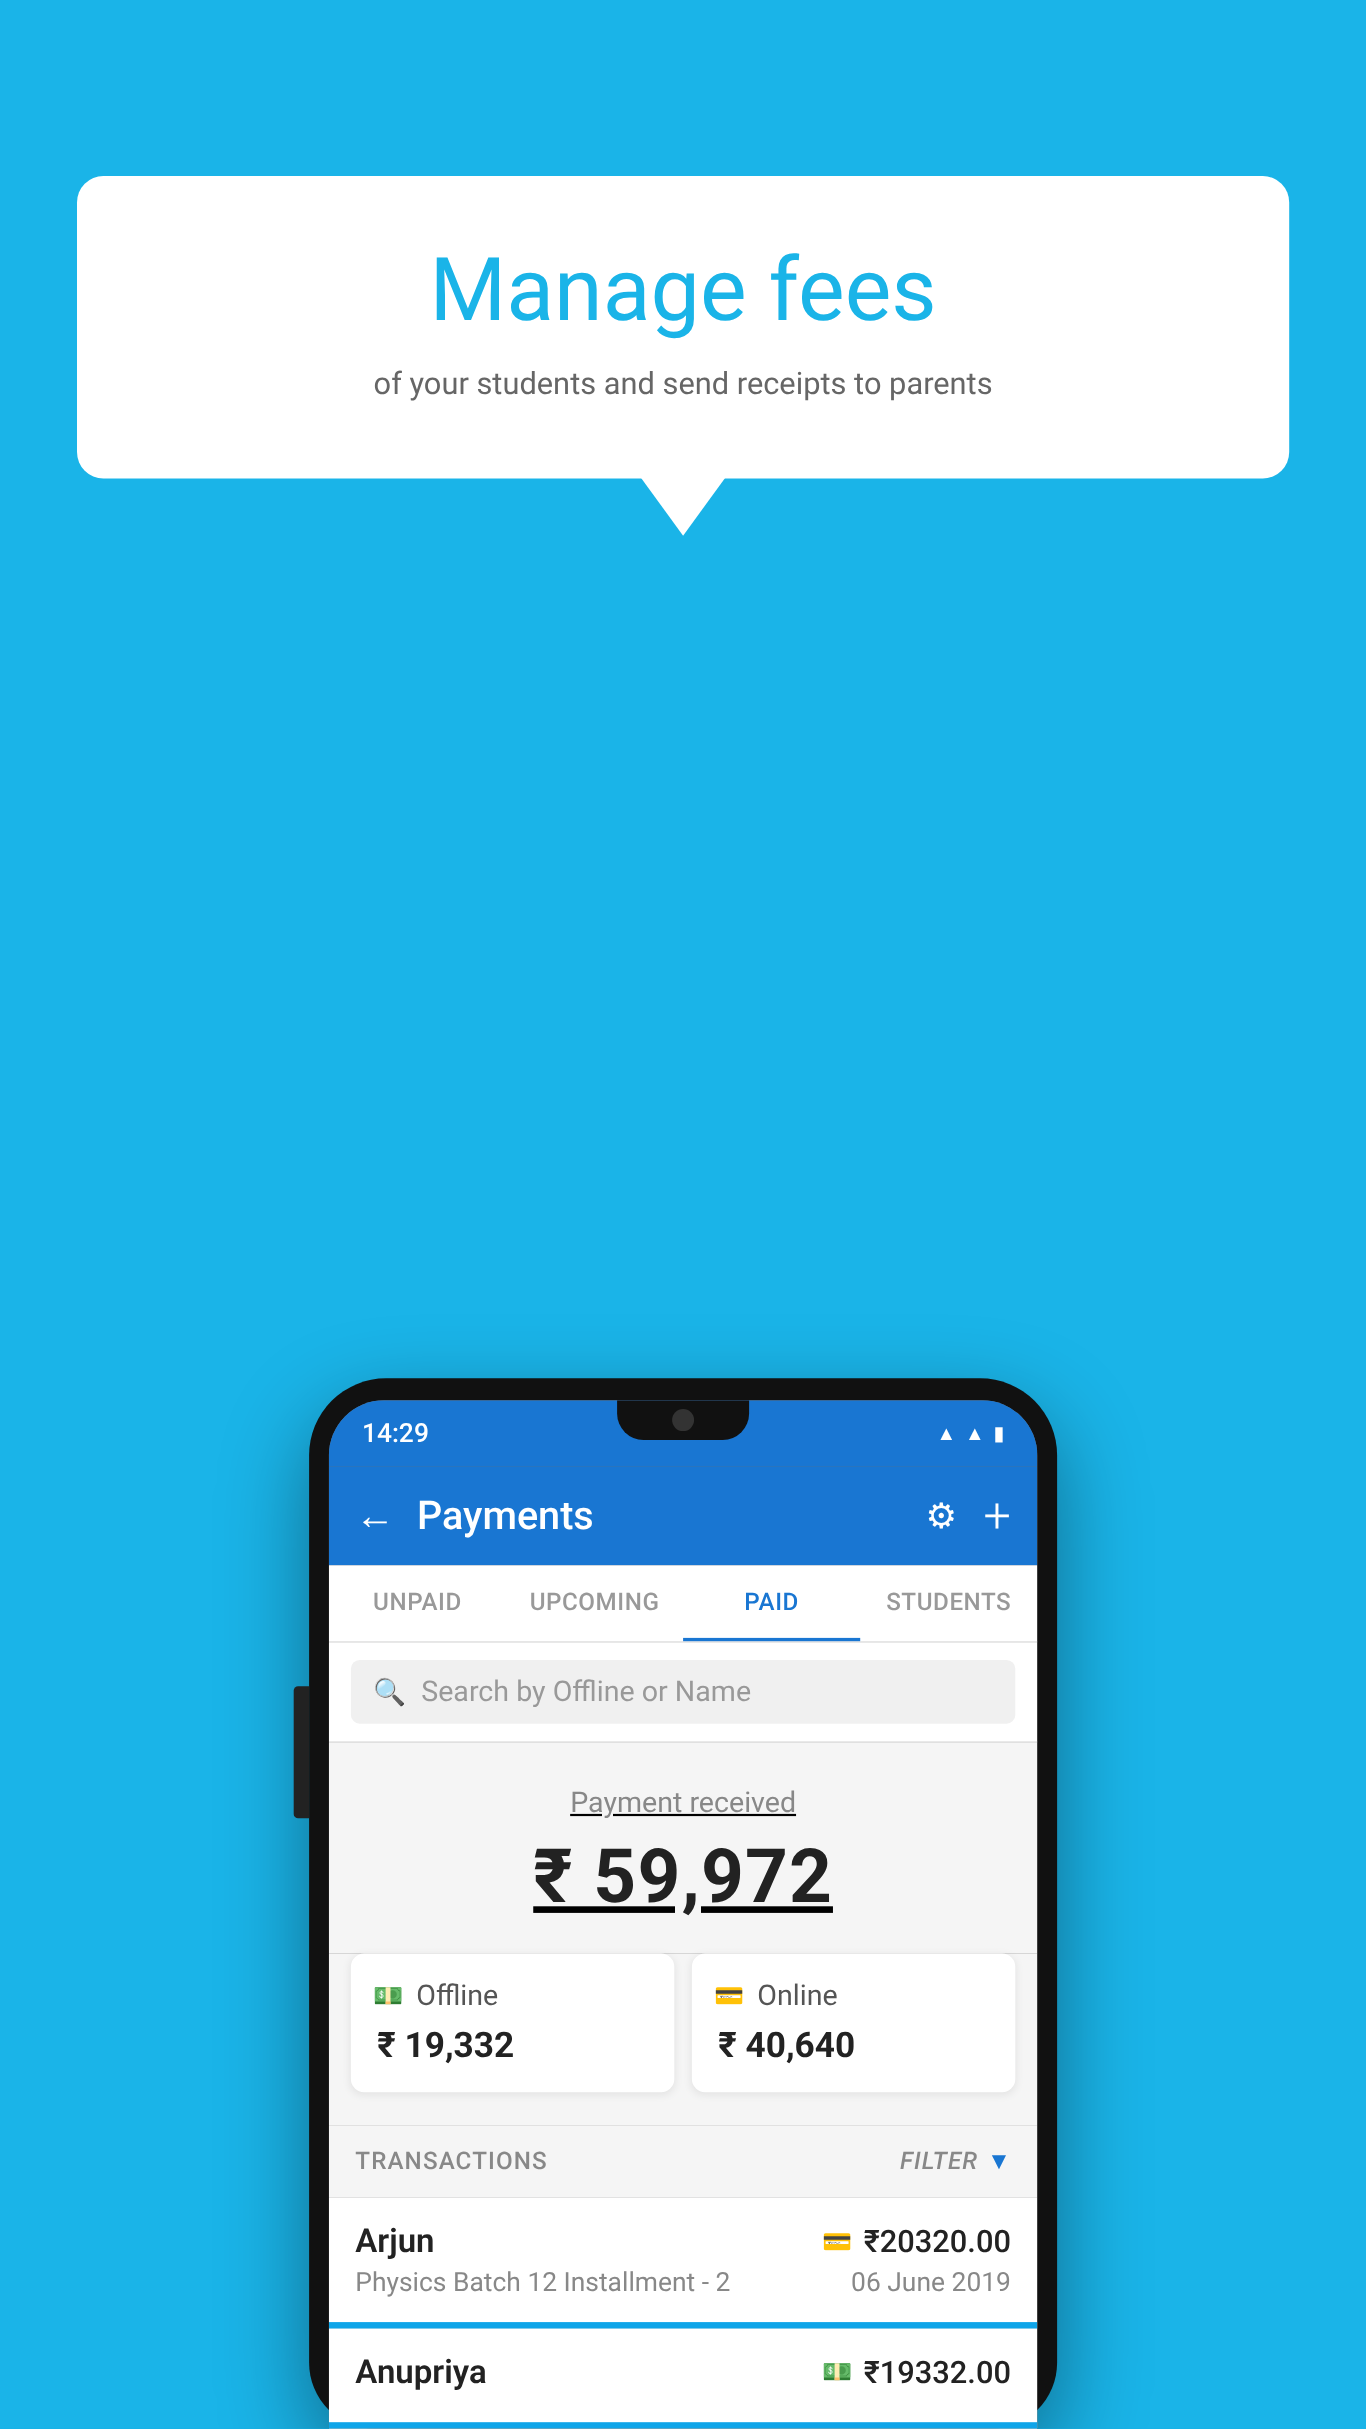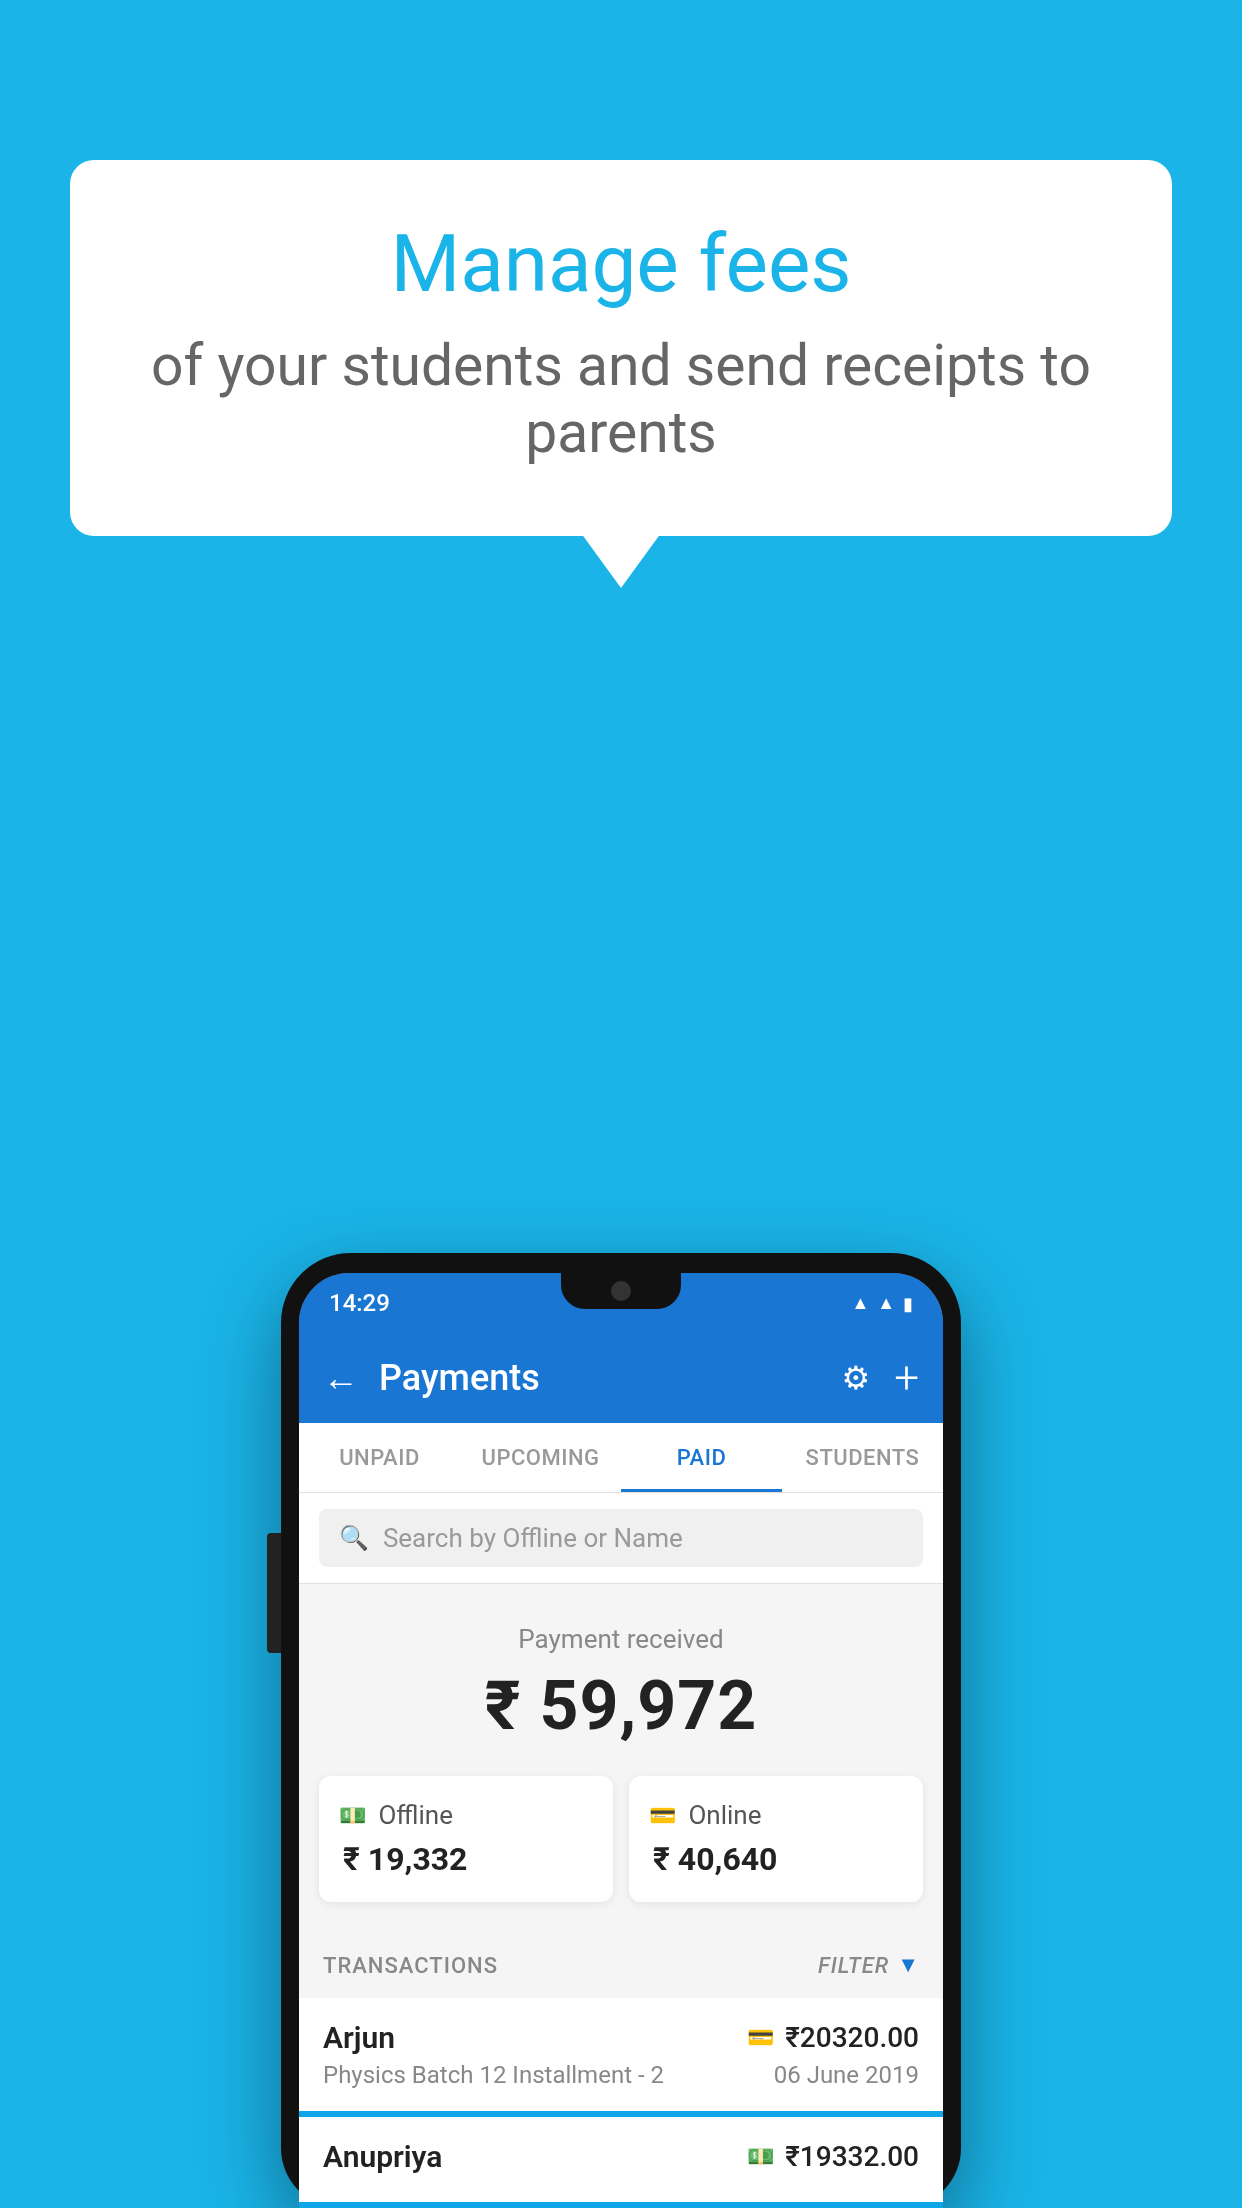--- a/index.html
+++ b/index.html
@@ -44,21 +44,21 @@
 
     .speech-bubble .title {
       font-size: 80px;
       font-weight: 400;
       color: #1ab4e8;
       line-height: 1.1;
       margin-bottom: 24px;
     }
 
     .speech-bubble .subtitle {
-      font-size: 57px;
+      font-size: 28px;
       color: #666;
       font-weight: 400;
     }
 
     
     .phone-wrapper {
       position: absolute;
       bottom: 0;
       left: 50%;
       transform: translateX(-50%);
@@ -229,20 +229,21 @@
     .search-placeholder {
       color: #999;
       font-size: 26px;
     }
 
     
     .payment-summary {
       background: #f5f5f5;
       padding: 40px 0 30px;
       text-align: center;
+      text-decoration: underline;
     }
 
     .payment-label {
       font-size: 26px;
       color: #888;
       margin-bottom: 12px;
     }
 
     .payment-amount {
       font-size: 68px;

